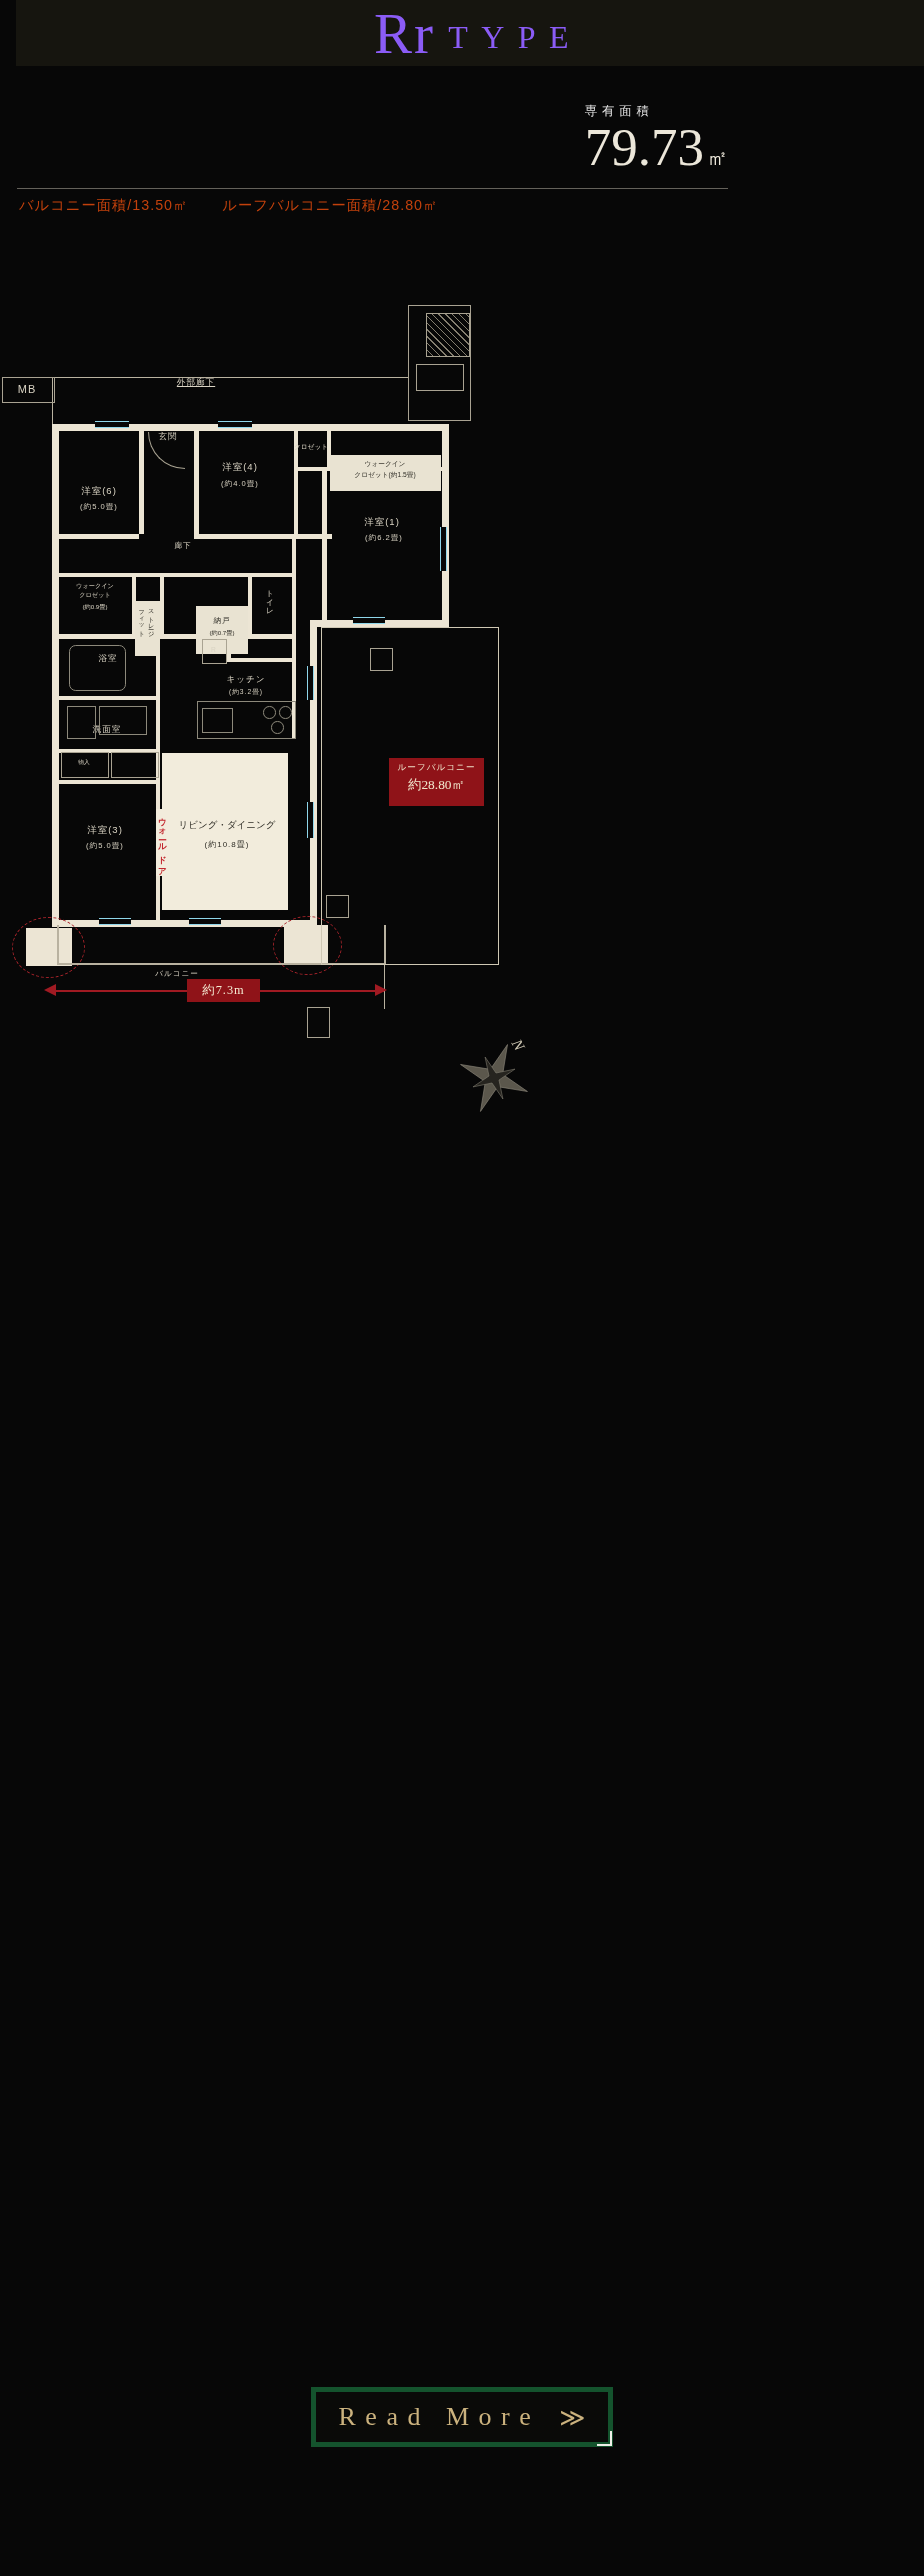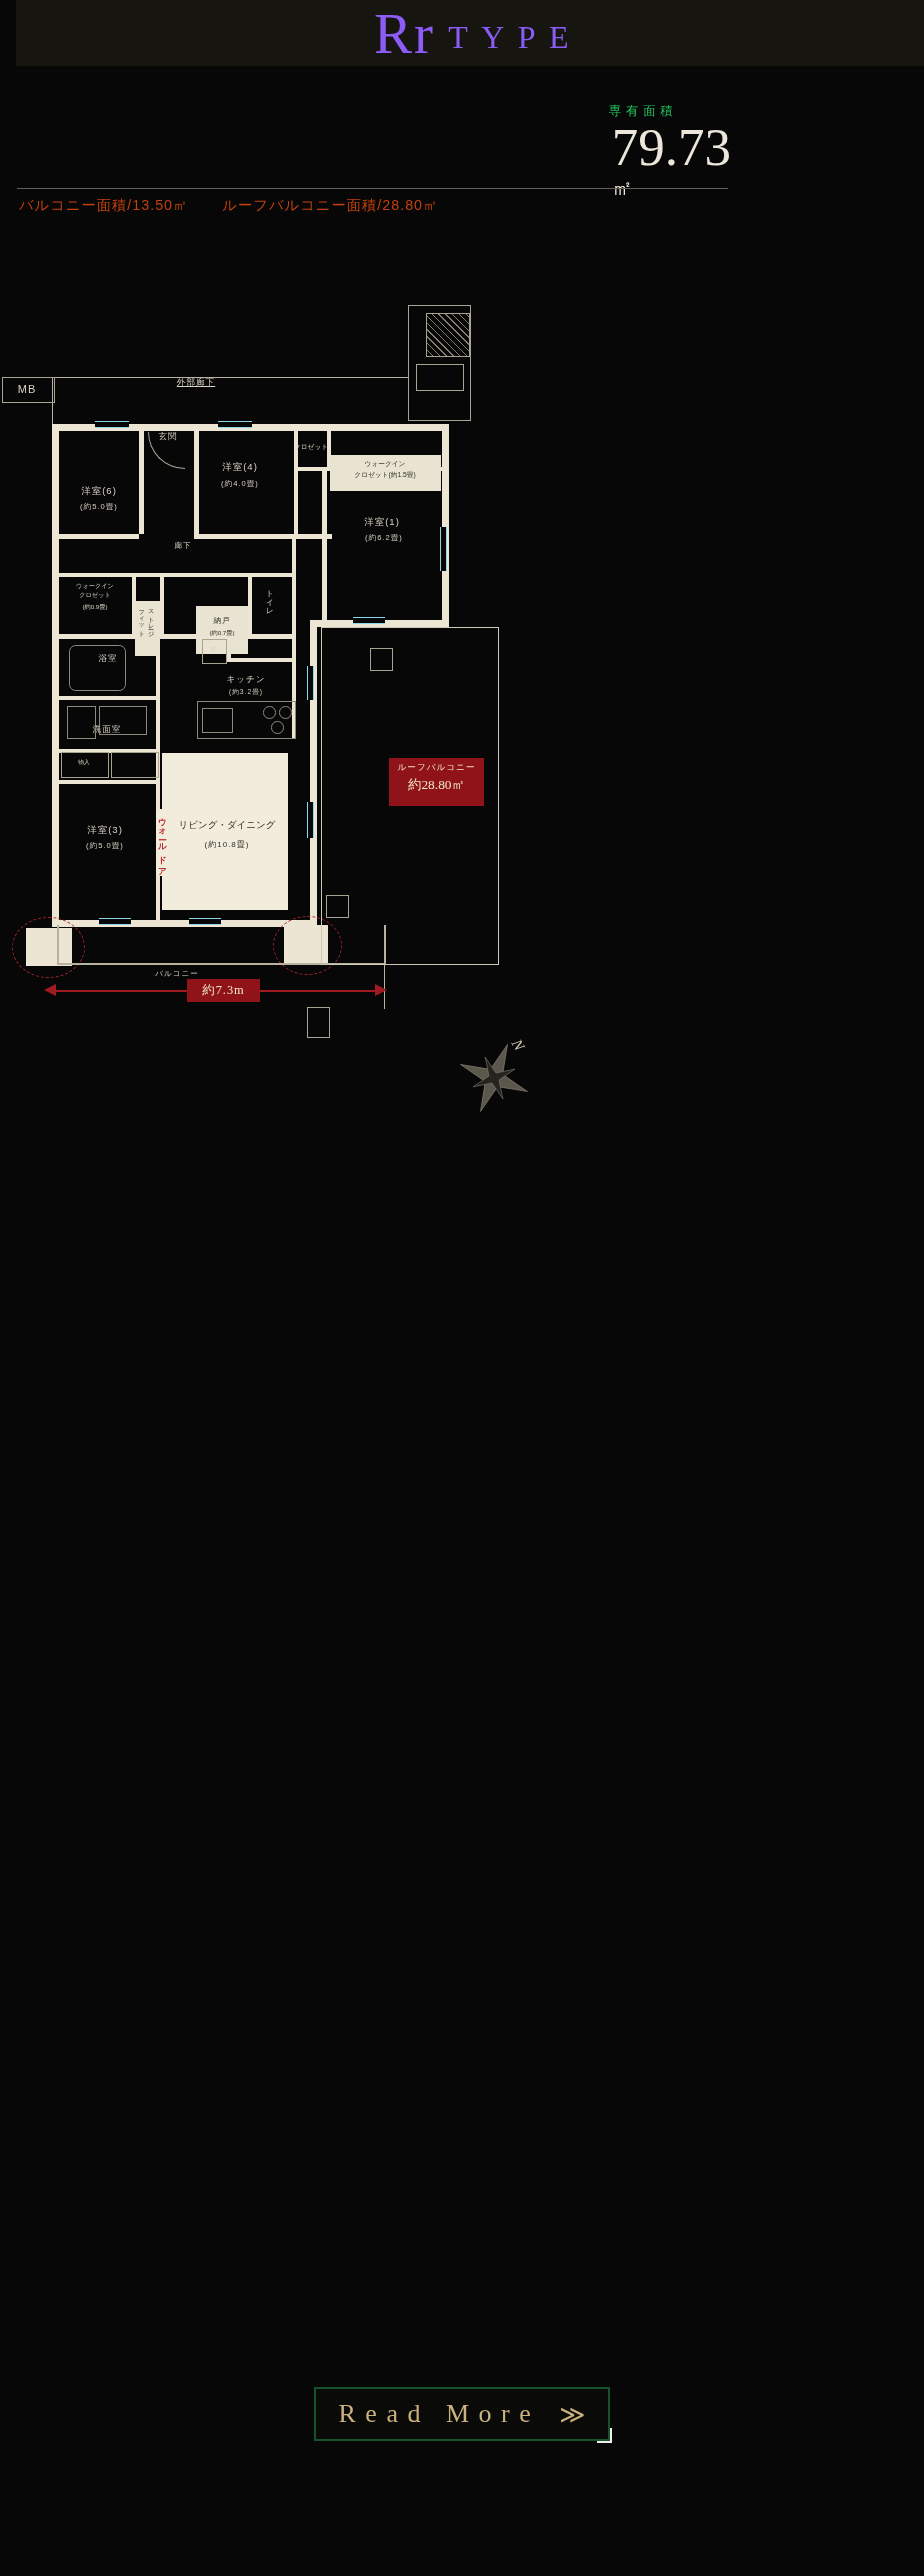--- a/index.html
+++ b/index.html
@@ -9,22 +9,22 @@
   .band{position:absolute;left:16px;top:0;width:924px;height:66px;background:#16150f;
         display:flex;align-items:center;justify-content:center;color:#8b5cf6;
         font-family:"Liberation Serif",serif;}
   .band .rr{font-size:57px;letter-spacing:1.9px;}
   .band .type{font-size:32px;letter-spacing:13.4px;margin-left:13.4px;padding-top:9.5px;}
   
   .summary{position:absolute;left:17px;top:95px;width:711px;height:124px;color:#d9d3c3;}
   .layout{position:absolute;left:1.9px;top:38px;font-family:"Liberation Serif",serif;
           font-size:34px;letter-spacing:1.9px;color:#d5d5d0;}
   .area{position:absolute;right:0;top:7.6px;}
-  .area .al{font-size:12.4px;letter-spacing:4.8px;color:#22c55e;margin-bottom:1.9px;}
-  .area .row{display:flex;align-items:baseline;flex-direction:column;}
+  .area .al{font-size:12.4px;letter-spacing:4.8px;color:#e5e5e5;margin-bottom:1.9px;}
+  .area .row{display:flex;align-items:baseline;}
   .area .val{font-family:"Liberation Serif",serif;font-size:53px;line-height:1;color:#ece7da;}
   .area .unit{font-family:"Liberation Serif",serif;font-size:21px;margin-left:2.9px;color:#ece7da;}
   .divider{position:absolute;left:0;top:93px;width:711px;height:1px;background:#64615a;}
   .balline{position:absolute;left:1.9px;top:101px;font-size:14.3px;letter-spacing:1px;color:#c2410c;}
   .balline span{margin-right:29px;}
   
   .plan{position:absolute;left:0;top:305px;width:534px;height:821px;}
   .w{position:absolute;background:#ece5d4;}
   .t{position:absolute;background:#b9b2a0;}
   .o{position:absolute;border:1px solid #a9a392;}
@@ -54,21 +54,21 @@
   .arrL{position:absolute;width:0;height:0;border-top:6.7px solid transparent;border-bottom:6.7px solid transparent;
         border-right:12.4px solid #a01a22;}
   .arrR{position:absolute;width:0;height:0;border-top:6.7px solid transparent;border-bottom:6.7px solid transparent;
         border-left:12.4px solid #a01a22;}
   .dimbox{position:absolute;background:#8f1318;color:#f4ead2;font-family:"Liberation Serif",serif;
           font-size:12.4px;display:flex;align-items:center;justify-content:center;letter-spacing:1px;}
   .northn{position:absolute;color:#cfc8b4;font-family:"Liberation Serif",serif;font-style:italic;
           font-size:15.3px;transform:rotate(60deg);}
   
   .readmore{position:absolute;left:50%;top:2387px;transform:translateX(-50%);
-            width:292px;height:50px;border:2px solid #14532d;background:#0a0a08;
+            width:292px;height:50px;border:5px solid #14532d;background:#0a0a08;
             display:flex;align-items:center;justify-content:center;gap:19px;
             color:#cbb27e;font-family:"Liberation Serif",serif;cursor:pointer;}
   .readmore .rl{font-size:26px;letter-spacing:9.5px;}
   .readmore .ch{font-size:25px;}
   .corner-h{position:absolute;right:-3.8px;bottom:-3.8px;width:15.3px;height:1.9px;background:#efefe8;}
   .corner-v{position:absolute;right:-3.8px;bottom:-3.8px;width:1.9px;height:15.3px;background:#efefe8;}
 </style>
 </head>
 <body>
 

